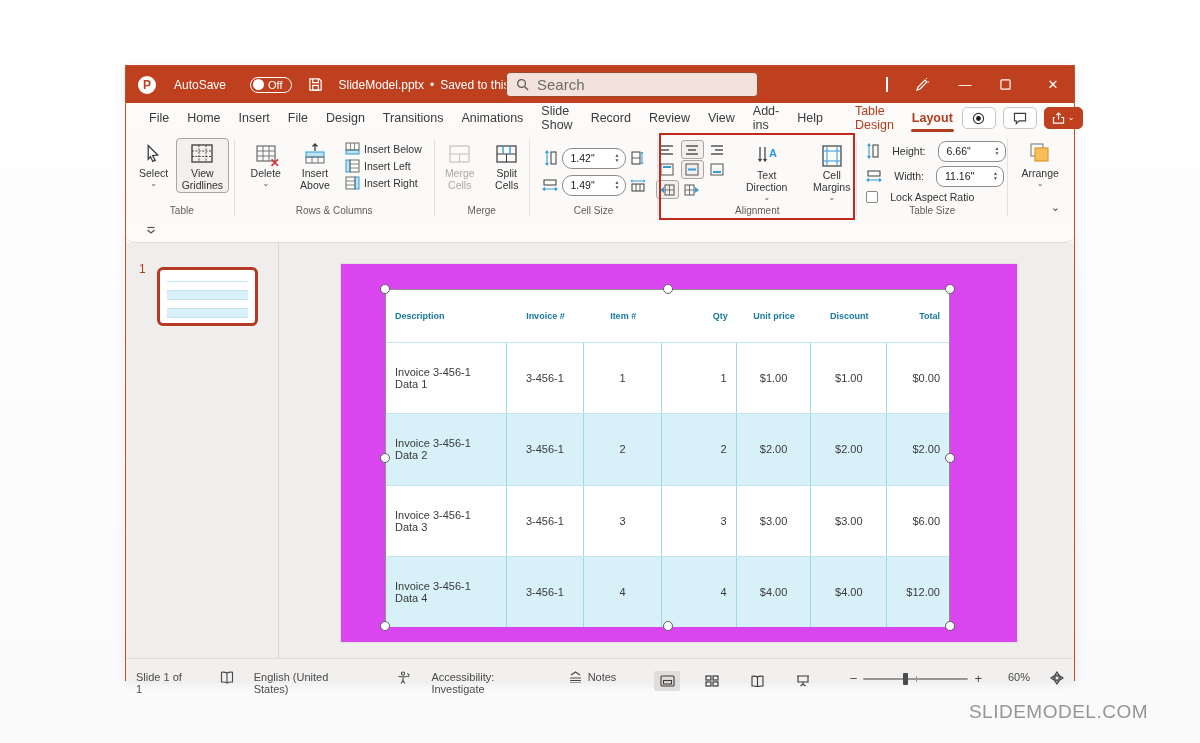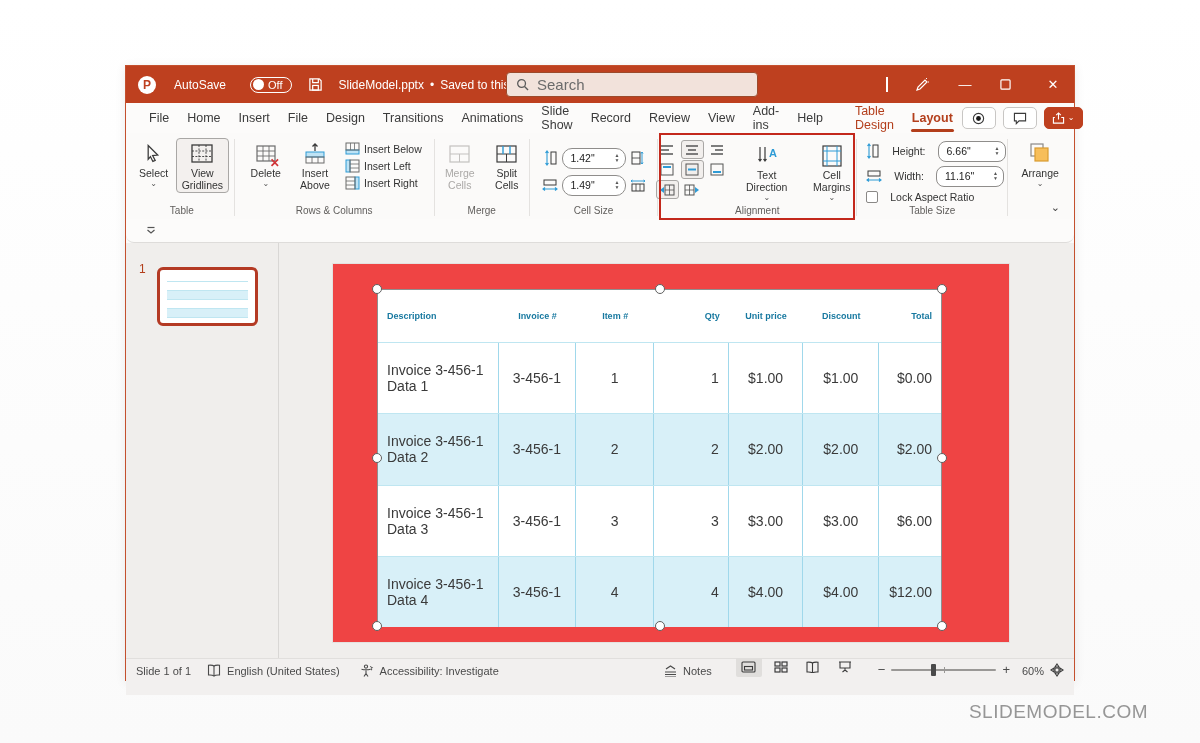--- a/index.html
+++ b/index.html
@@ -67,39 +67,39 @@
   .strip { height:24px; background:#FCFBFA; border-bottom:1px solid #DEDCDA; border-radius:0 0 8px 8px; display:flex; align-items:center; padding:0 0 0 20px; }
 
   
   .content { position:relative; height:415px; background:#F0EEEC; }
   .panel { position:absolute; left:0; top:0; bottom:0; width:153px; border-right:1px solid #D9D7D5; }
   .slide-num { position:absolute; left:13px; top:19px; font-size:12px; color:#B33E1B; }
   .thumb { position:absolute; left:31px; top:24px; width:101px; height:59px; background:#fff; border:3px solid #B43A24; border-radius:6px; padding:5px 7px; display:flex; flex-direction:column; justify-content:center; }
   .thumb .mini { width:100%; }
   .mini-row { width:100%; }
   .canvas { position:absolute; left:153px; top:0; right:0; bottom:0; }
-  .slide { position:absolute; left:54px; top:21px; width:676px; height:378px; background:#ef4444; box-shadow:0 0 0 1px #E4E2E0; }
+  .slide { position:absolute; left:62px; top:21px; width:676px; height:378px; background:#d946ef; box-shadow:0 0 0 1px #E4E2E0; }
 
   
   .ptable { position:absolute; left:44px; top:25px; width:565px; height:337px; border:1px solid #8f8f8f; background:#fff; }
   .trow { display:flex; width:100%; }
   .trow.thead { height:52px; }
   .trow.data { height:71.25px; border-top:1px solid #BFE6F1; }
   .trow.alt { background:#D8F0F8; }
   .th,.td { display:flex; align-items:center; padding:0 9px; overflow:hidden; }
   .th { font-weight:bold; font-size:9px; }
-  .td { font-size:14px; color:#3a3a3a; border-right:1px solid #A0D8EB; }
+  .td { font-size:11px; color:#3a3a3a; border-right:1px solid #A0D8EB; }
   .td:last-child { border-right:none; }
   .h { position:absolute; width:10px; height:10px; background:#fff; border:1.5px solid #5f5f5f; border-radius:50%; z-index:3; }
   .h.tl{left:-6px;top:-6px}.h.tm{left:calc(50% - 5px);top:-6px}.h.tr{right:-6px;top:-6px}
   .h.ml{left:-6px;top:calc(50% - 5px)}.h.mr{right:-6px;top:calc(50% - 5px)}
   .h.bl{left:-6px;bottom:-6px}.h.bm{left:calc(50% - 5px);bottom:-6px}.h.br{right:-6px;bottom:-6px}
 
   
-  .statusbar { height:24px; background:#F2F0EF; border-top:1px solid #E1DFDD; display:flex; align-items:flex-end; padding:18px 10px; font-size:11px; color:#4a4a4a; gap:6px; }
+  .statusbar { height:24px; background:#F2F0EF; border-top:1px solid #E1DFDD; display:flex; align-items:flex-start; padding:12px 10px; font-size:11px; color:#4a4a4a; gap:20px; }
   .sb-item { display:flex; align-items:center; gap:5px; }
   .viewbtn { width:26px; height:20px; display:flex; align-items:center; justify-content:center; border-radius:2px; }
   .viewbtn.sel { background:#E0DEDC; }
   .slider { display:flex; align-items:center; gap:6px; }
   .track { position:relative; width:105px; height:2px; background:#9a9896; border-radius:1px; }
   .track .tick { position:absolute; left:50%; top:-2px; width:1px; height:6px; background:#9a9896; }
   .thumb-z { position:absolute; left:38%; top:-5px; width:5px; height:12px; background:#4a4a4a; border-radius:1px; }
 
   .watermark { position:absolute; right:52px; top:701px; font-size:19px; color:#969696; letter-spacing:0.5px; }
 

